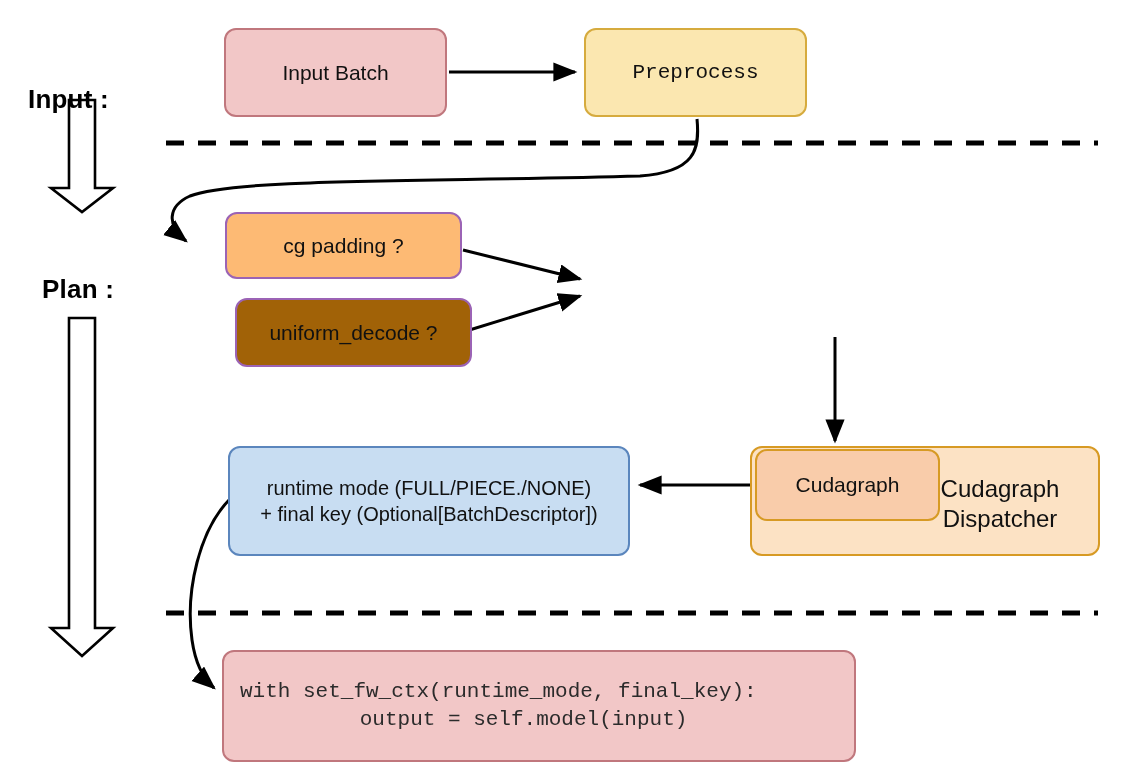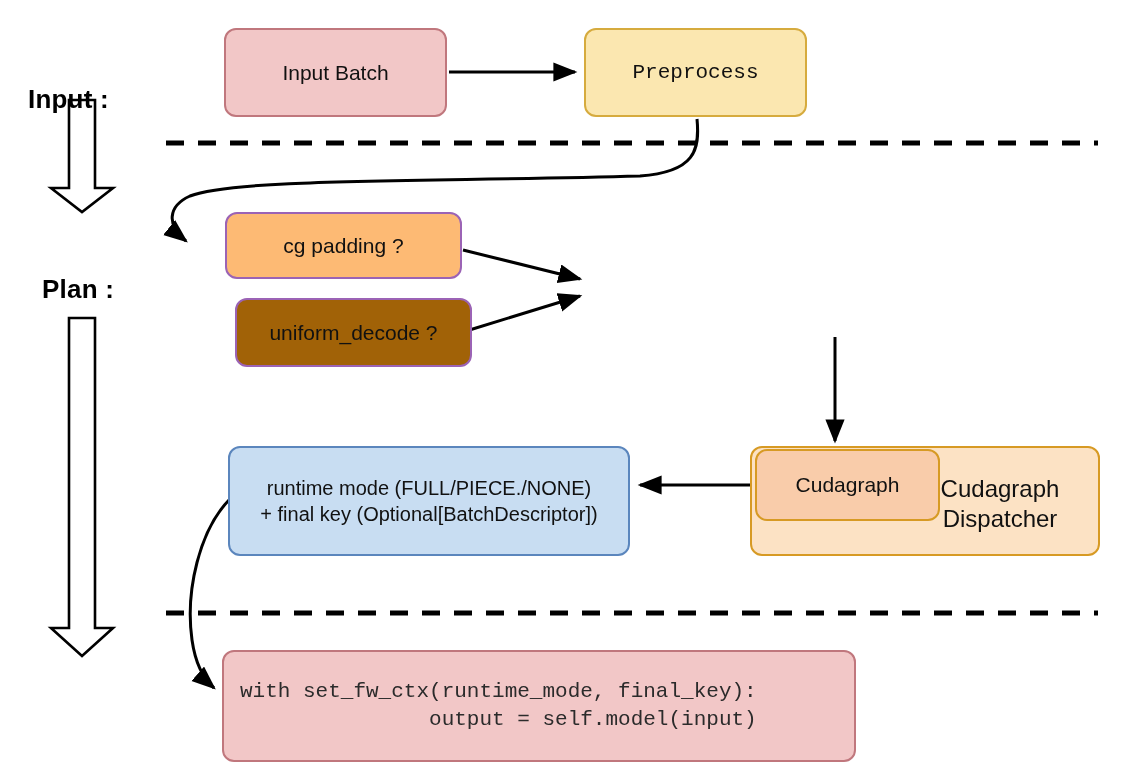--- a/index.html
+++ b/index.html
@@ -46,21 +46,21 @@
     font-family: "Liberation Sans", sans-serif;
     font-size: 21px;
     color: #111111;
     line-height: 1.3;
     padding: 4px 18px;
   }
   .node.code {
     font-family: "Liberation Mono", monospace;
     font-size: 21px;
     white-space: pre;
-    text-align: right;
+    text-align: center;
     justify-content: flex-start;
     line-height: 1.35;
     padding-left: 16px;
     color: #2b2b2b;
   }
   .node.outer-group {
     align-items: flex-start;
     justify-content: flex-end;
     padding: 0;
   }

